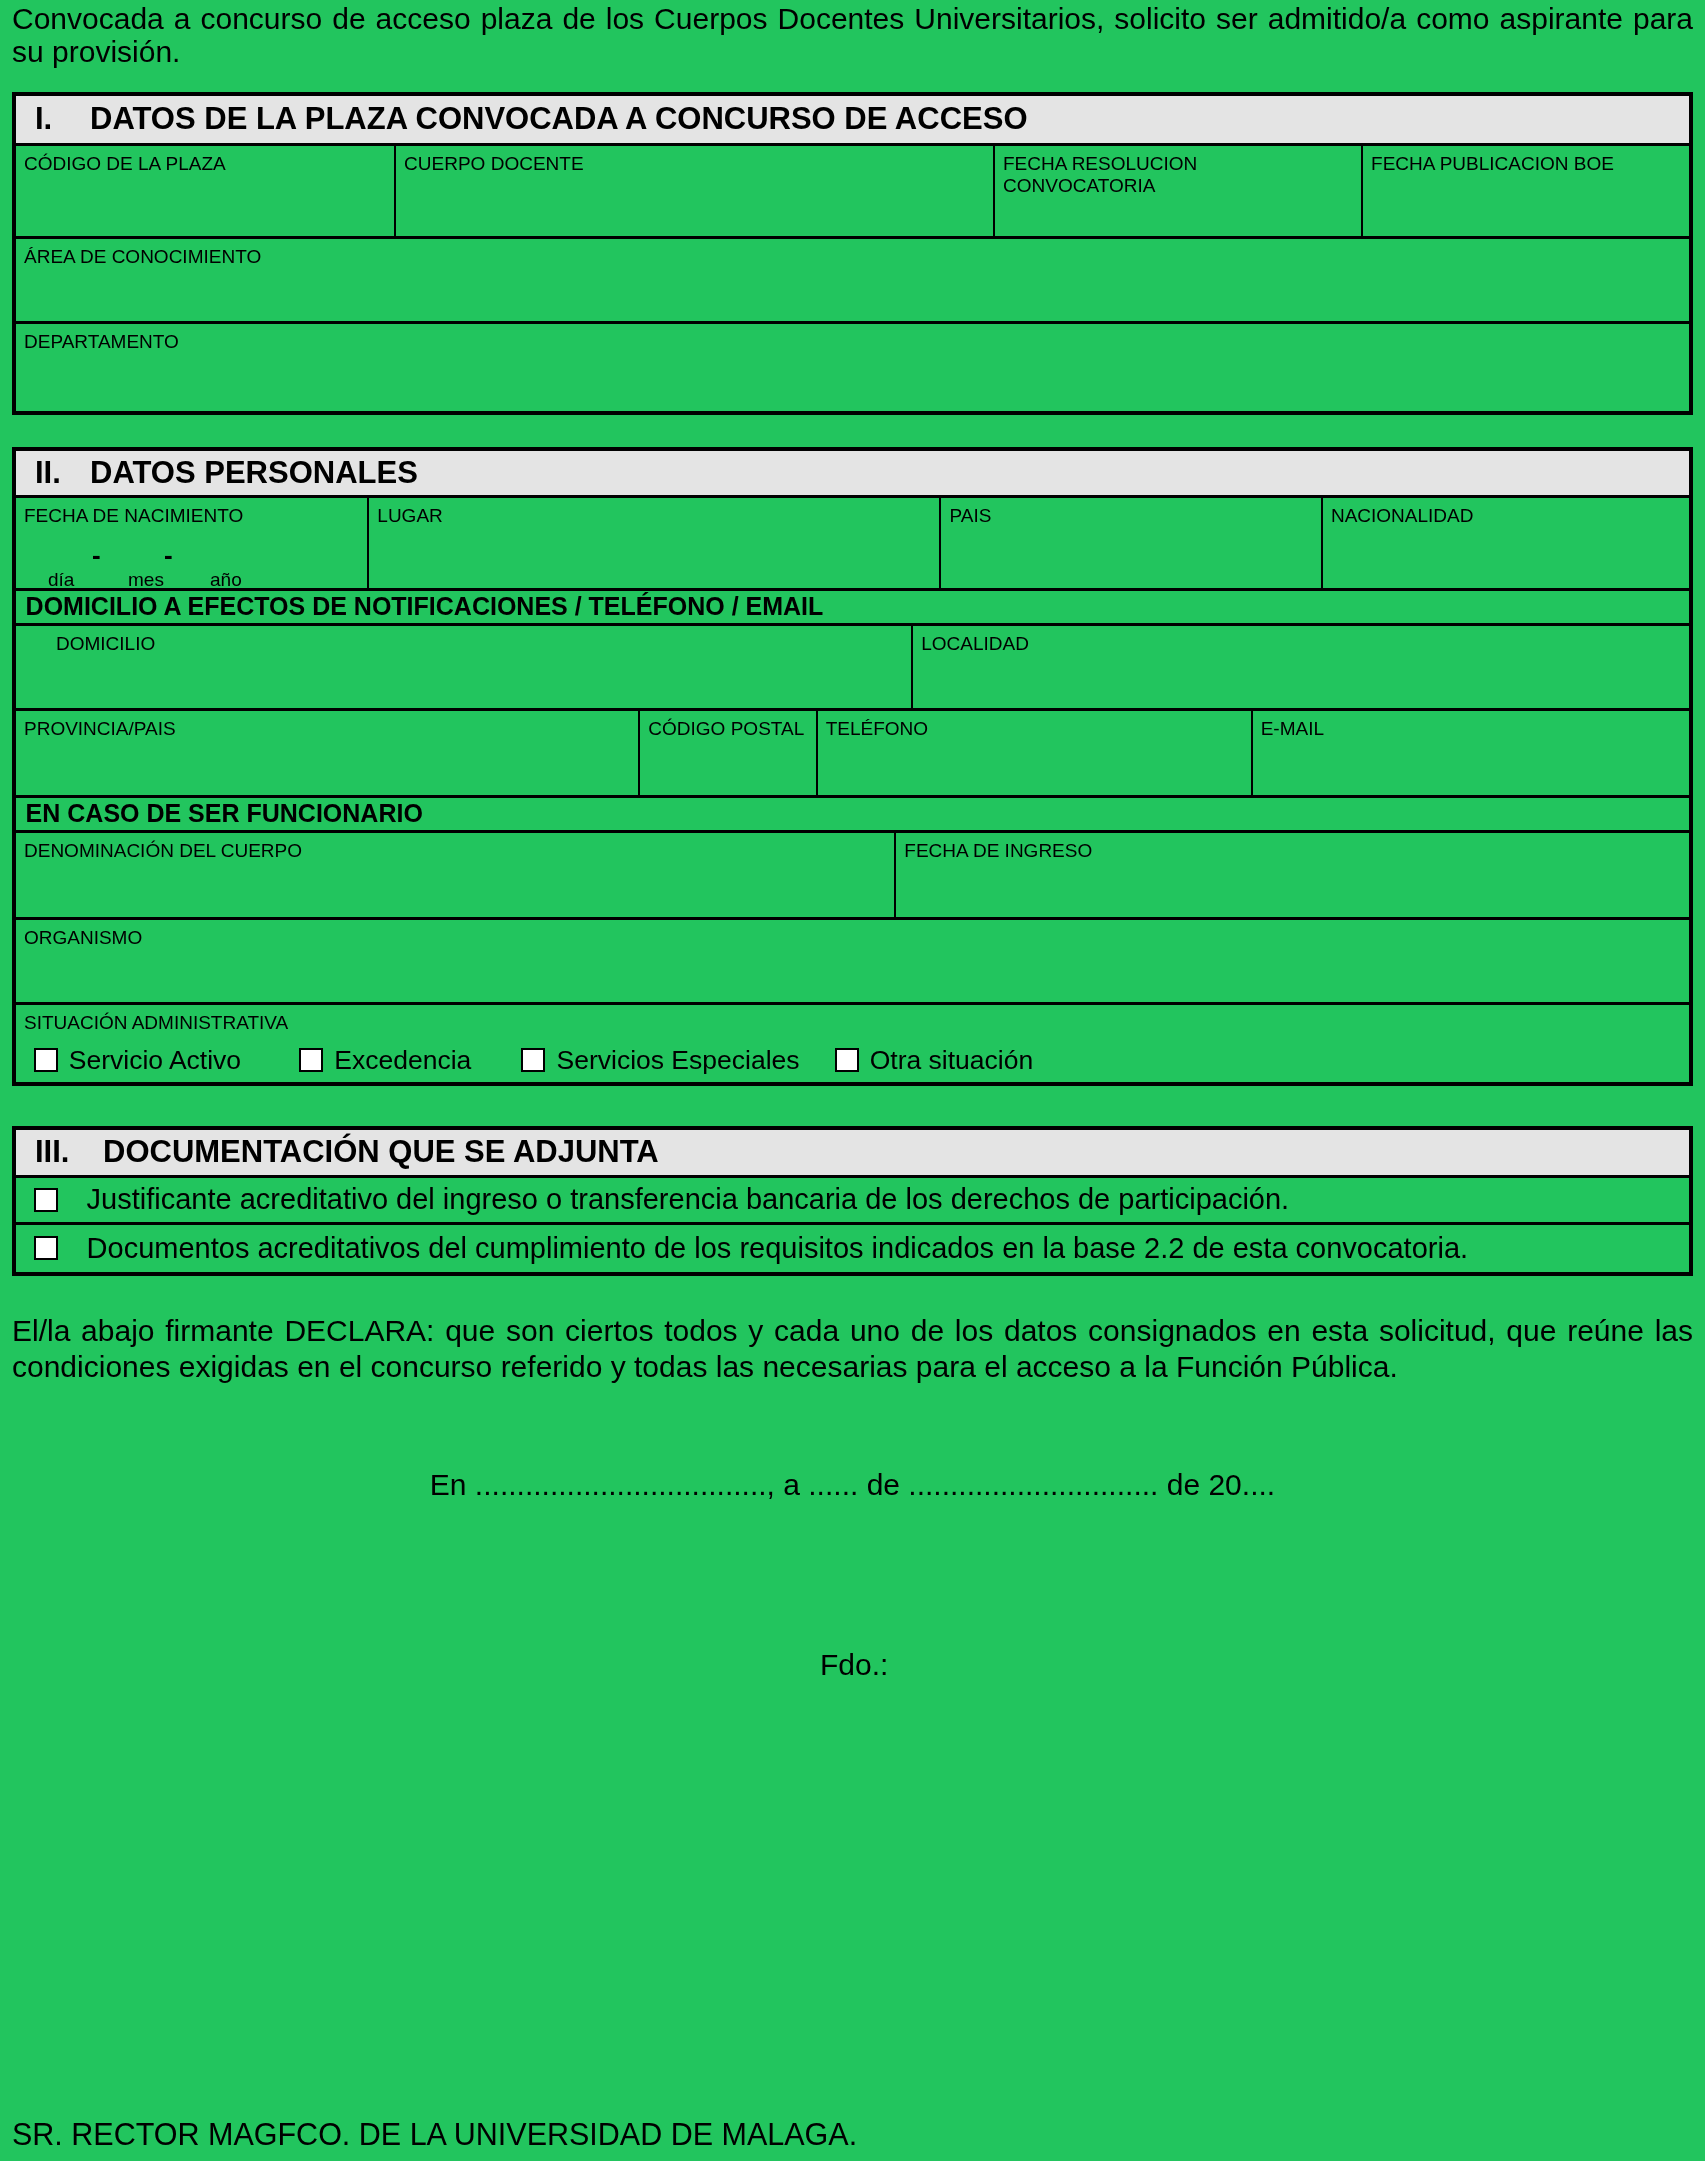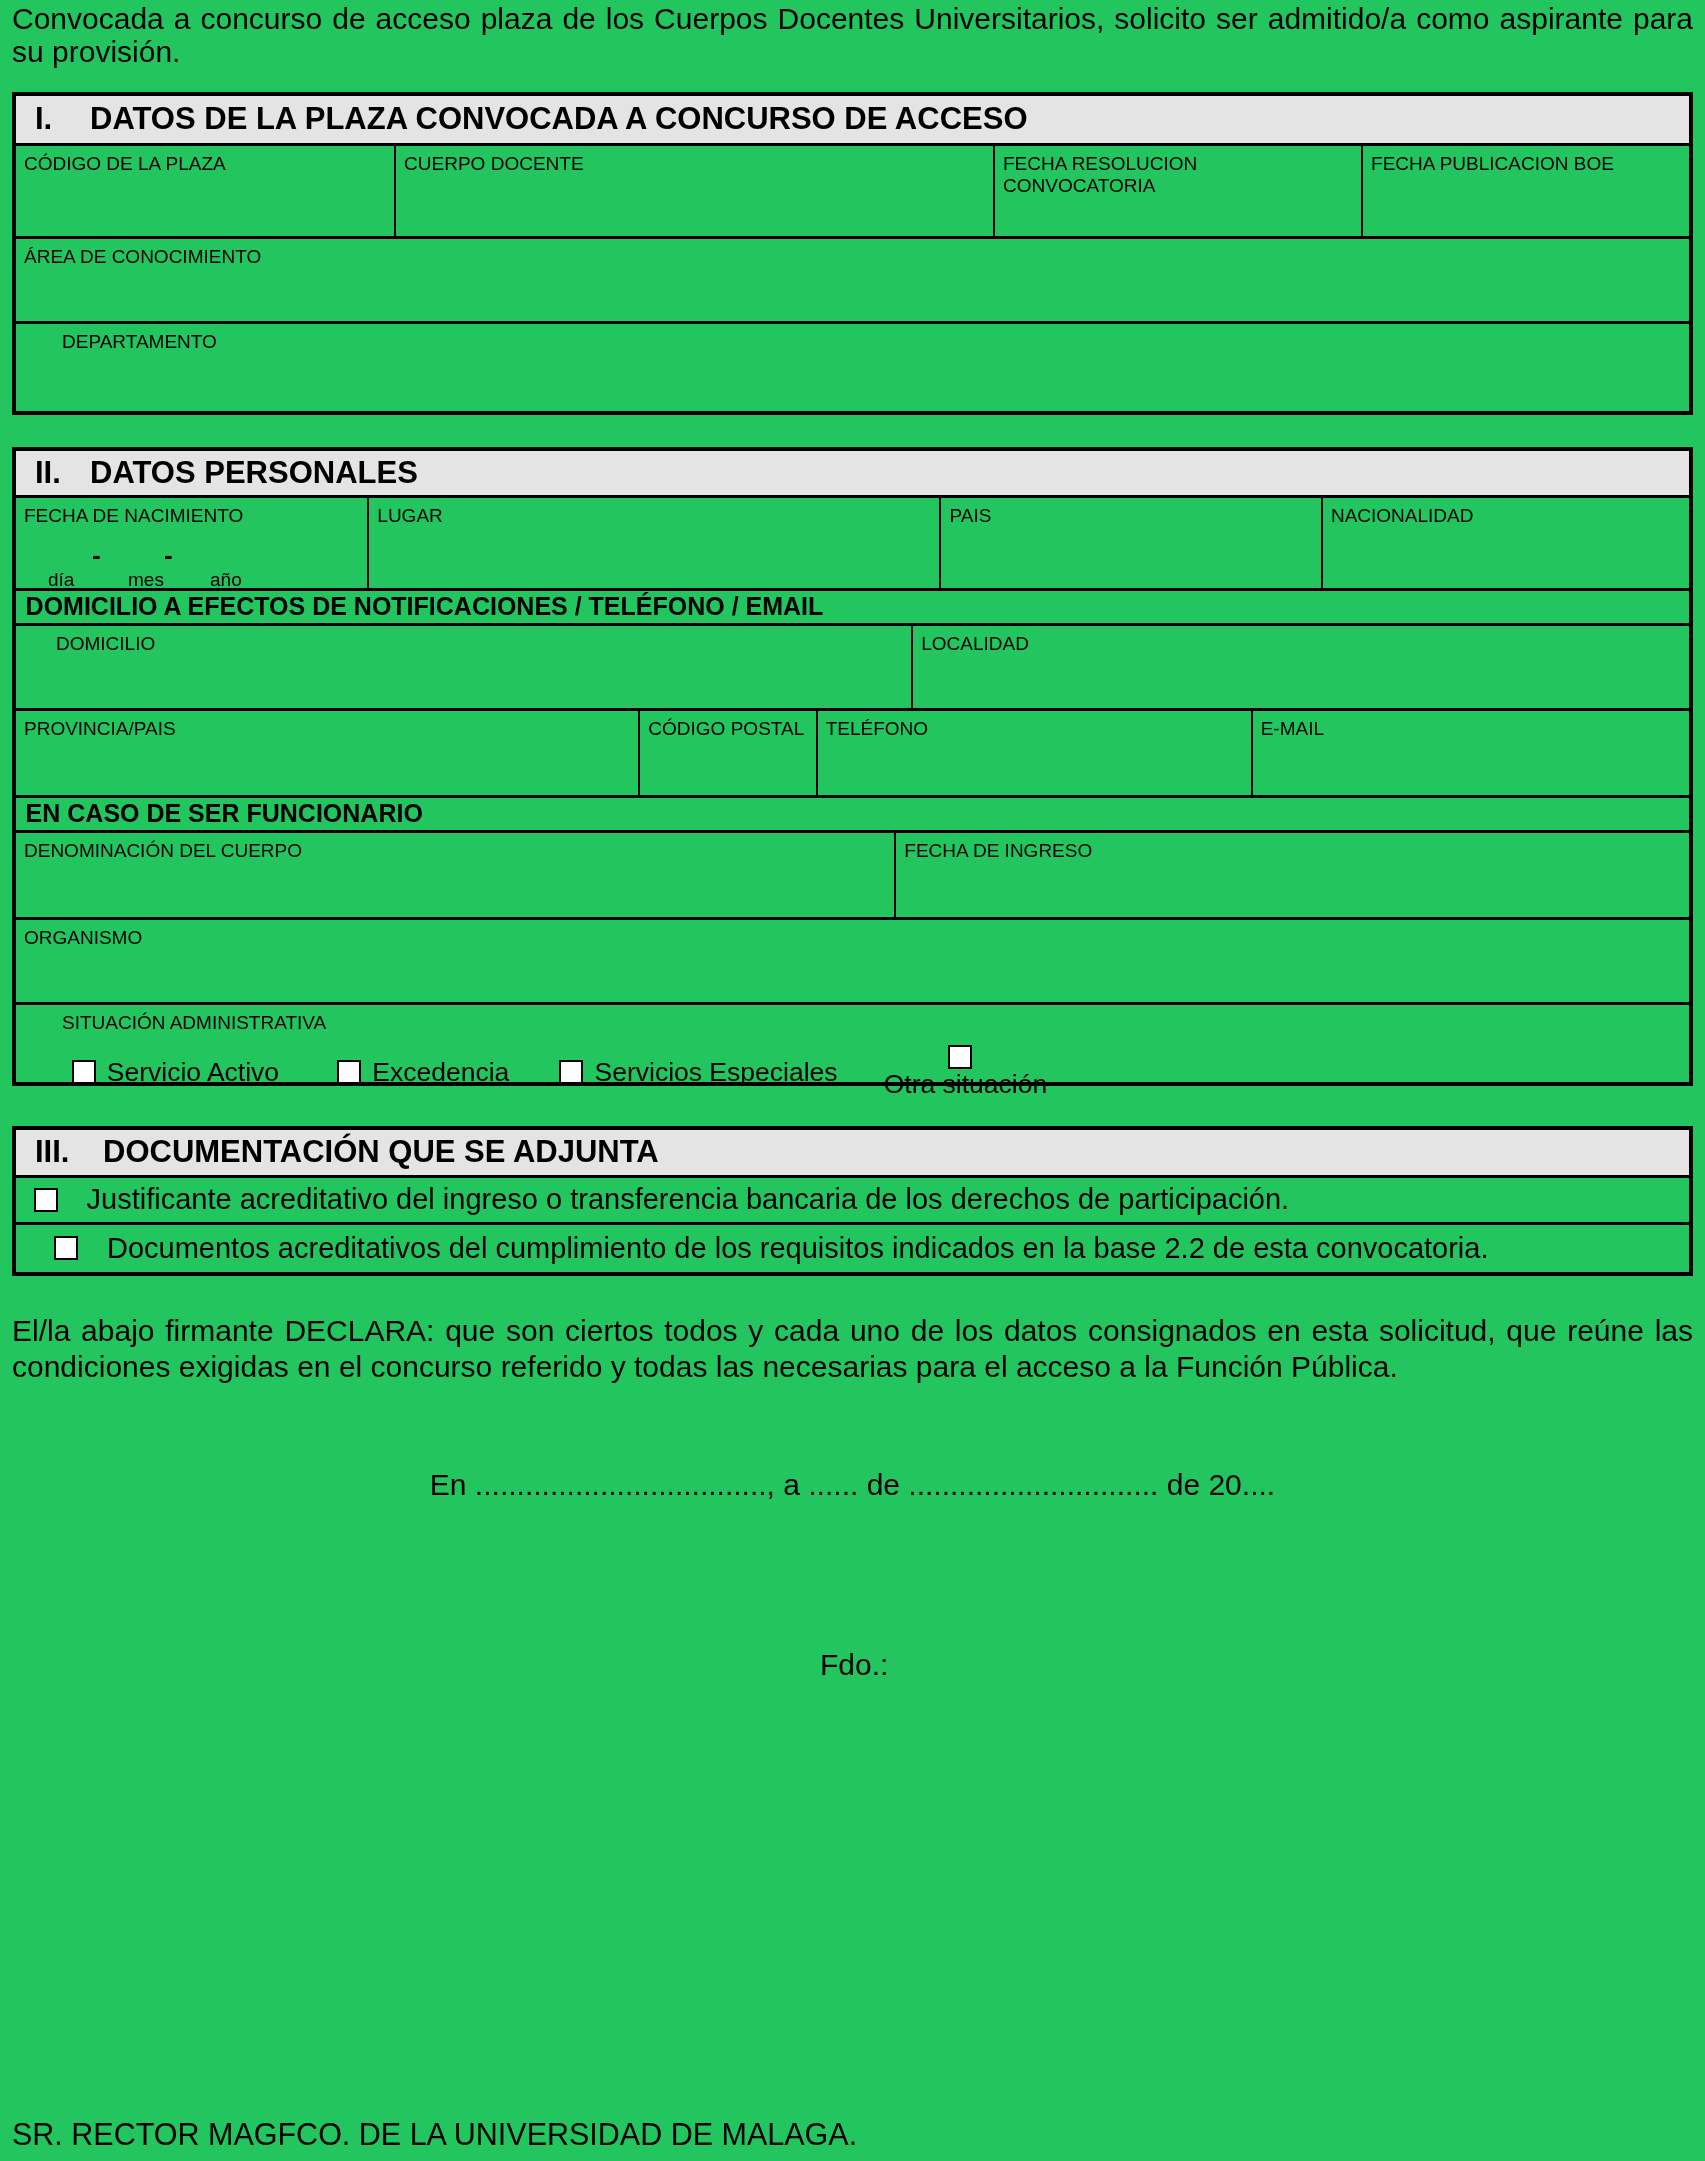--- a/index.html
+++ b/index.html
@@ -34,21 +34,21 @@
     font-size: 31px;
     padding-left: 19px;
     box-sizing: border-box;
   }
   .sec-num { display: inline-block; min-width: 55px; }
   .trow {
     display: flex;
     border-bottom: 3.2px solid #000;
     box-sizing: border-box;
   }
-  .trow:last-child { border-bottom: none; padding-left: 38px; }
+  .trow:last-child { border-bottom: none; }
   .cell {
     box-sizing: border-box;
     padding: 7.2px 8px;
     position: relative;
   }
   .cell + .cell { border-left: 2.4px solid #000; }
   .grow { flex: 1 1 auto; }
   .lbl { font-size: 19px; display: inline-block; }
   .subrow {
     font-weight: bold;
@@ -226,21 +226,21 @@
             <span class="opt-label">Servicio Activo</span>
           </span>
           <span class="situ-opt" style="margin-left:58px;">
             <span class="cb"></span>
             <span class="opt-label">Excedencia</span>
           </span>
           <span class="situ-opt" style="margin-left:50px;">
             <span class="cb"></span>
             <span class="opt-label">Servicios Especiales</span>
           </span>
-          <span class="situ-opt" style="margin-left:35px;flex-direction:column;">
+          <span class="situ-opt" style="margin-left:35px;">
             <span class="cb"></span>
             <span class="opt-label">Otra situación</span>
           </span>
         </div>
       </div>
     </div>
   </div>
 
   <div class="tbl" style="margin-top:40px;">
     <div class="tbl-header" style="height:48px;">

